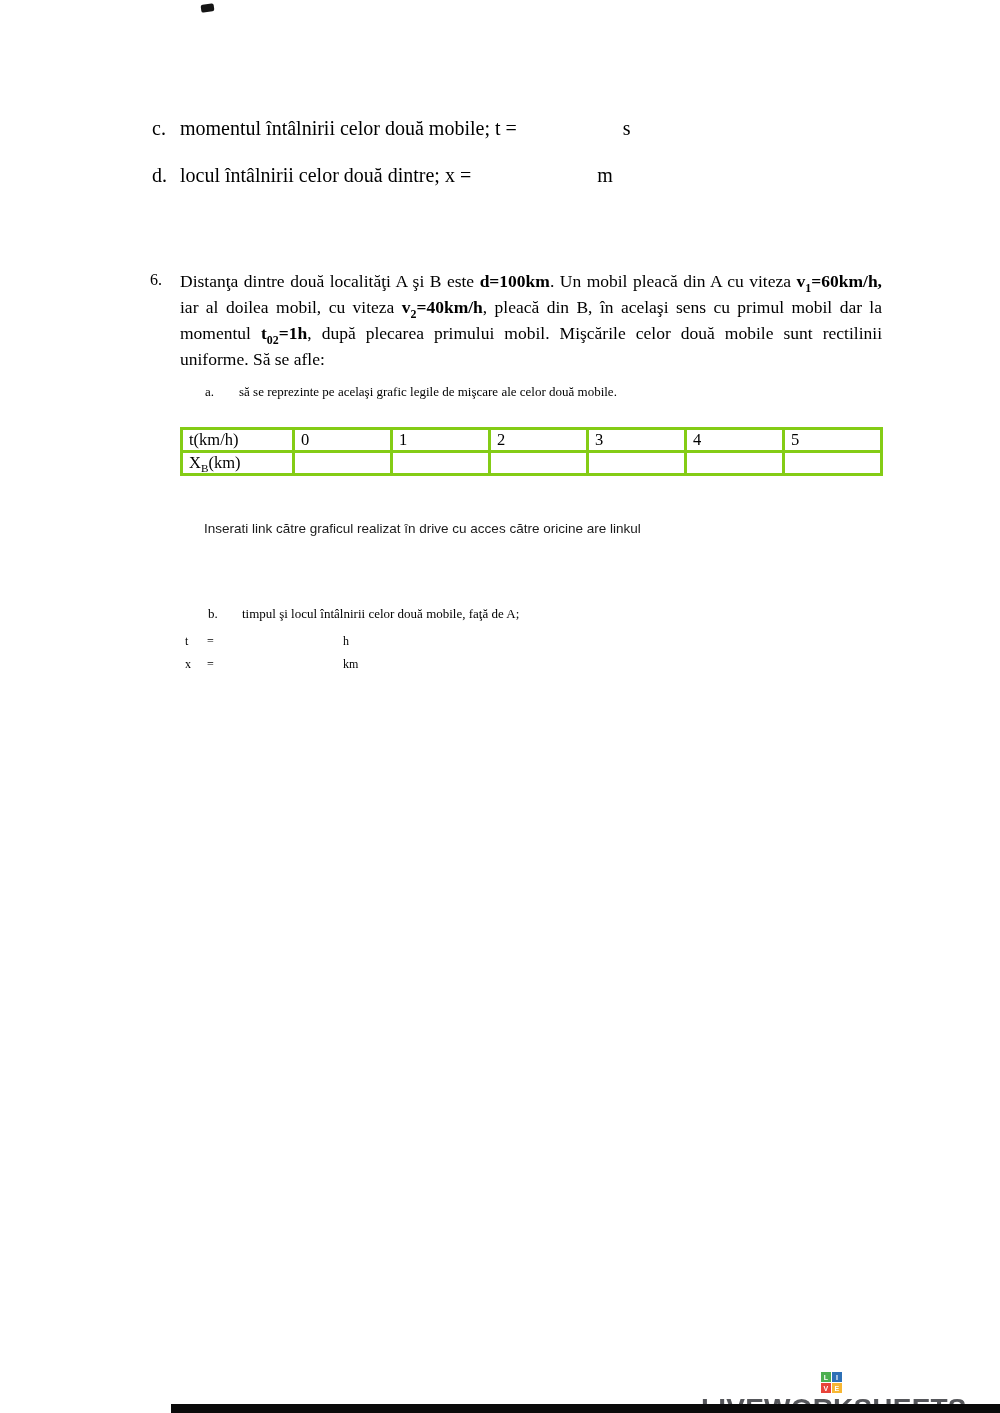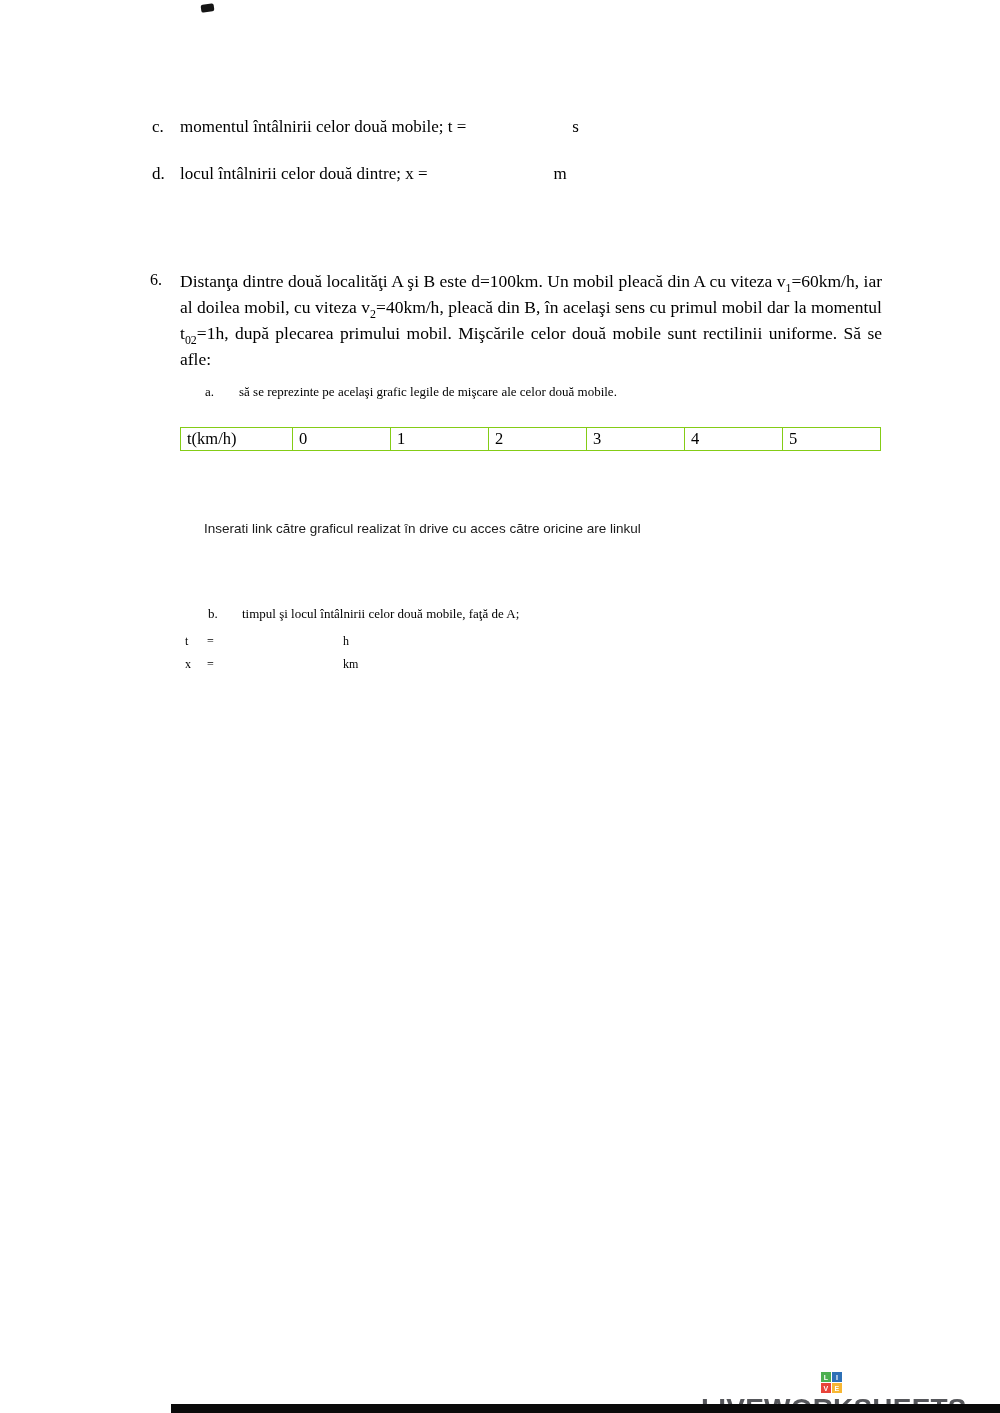--- a/index.html
+++ b/index.html
@@ -6,36 +6,36 @@
   html, body { background: #ffffff; }
   body {
     width: 1000px; height: 1413px;
     position: relative;
     font-family: "Liberation Serif", serif;
     color: #000;
     overflow: hidden;
   }
   .abs { position: absolute; }
   .sans { font-family: "Liberation Sans", sans-serif; margin-left: 48px; }
-  .line { font-size: 17px; white-space: nowrap; }
+  .line { font-size: 20px; white-space: nowrap; }
   .item-label { display: inline-block; width: 28px; }
   .blank { display: inline-block; height: 16px; vertical-align: middle; }
   .para {
     width: 702px;
     text-align: justify;
     font-size: 17.5px;
     line-height: 26px;
   }
-  .b { font-weight: normal; }
+  .b { font-weight: bold; }
   sub.ssub { font-size: 0.68em; line-height: 0; }
   .sub-item { font-size: 13px; white-space: nowrap; }
   .sub-item .sub-label { display: inline-block; width: 34px; }
   table.grid { border-collapse: collapse; width: 700px; table-layout: fixed; }
   table.grid td {
-    border: 1px solid #84cc16;
+    border: 3px solid #84cc16;
     height: 23px;
     font-size: 16.5px;
     padding: 0 6px;
     vertical-align: middle;
     overflow: hidden;
   }
   .note { font-size: 13.5px; color: #1a1a1a; }
   .ans-line { font-size: 12px; white-space: nowrap; }
   .ans-letter { display: inline-block; width: 22px; }
   .ans-eq { display: inline-block; width: 14px; }
@@ -101,20 +101,29 @@
   <tbody>
       <tr>
     <td>t(km/h)</td>
     <td>0</td>
     <td>1</td>
     <td>2</td>
     <td>3</td>
     <td>4</td>
     <td>5</td>
   </tr>
+  <tr>
+    <td><span>X</span><sub class="ssub">B</sub><span>(km)</span></td>
+    <td></td>
+    <td></td>
+    <td></td>
+    <td></td>
+    <td></td>
+    <td></td>
+  </tr>
 </tbody>
   </table>
 
 <div class="abs note sans" style="left:156px; top:521px;">Inserati link către graficul realizat în drive cu acces către oricine are linkul</div>
 
 <div class="abs sub-item" style="left:208px; top:587px;margin-top:19px;">
   <span class="sub-label">b.</span><span>timpul şi locul întâlnirii celor două mobile, faţă de A;</span>
 </div>
 
 <div class="abs ans-line" style="left:185px; top:634px;">

